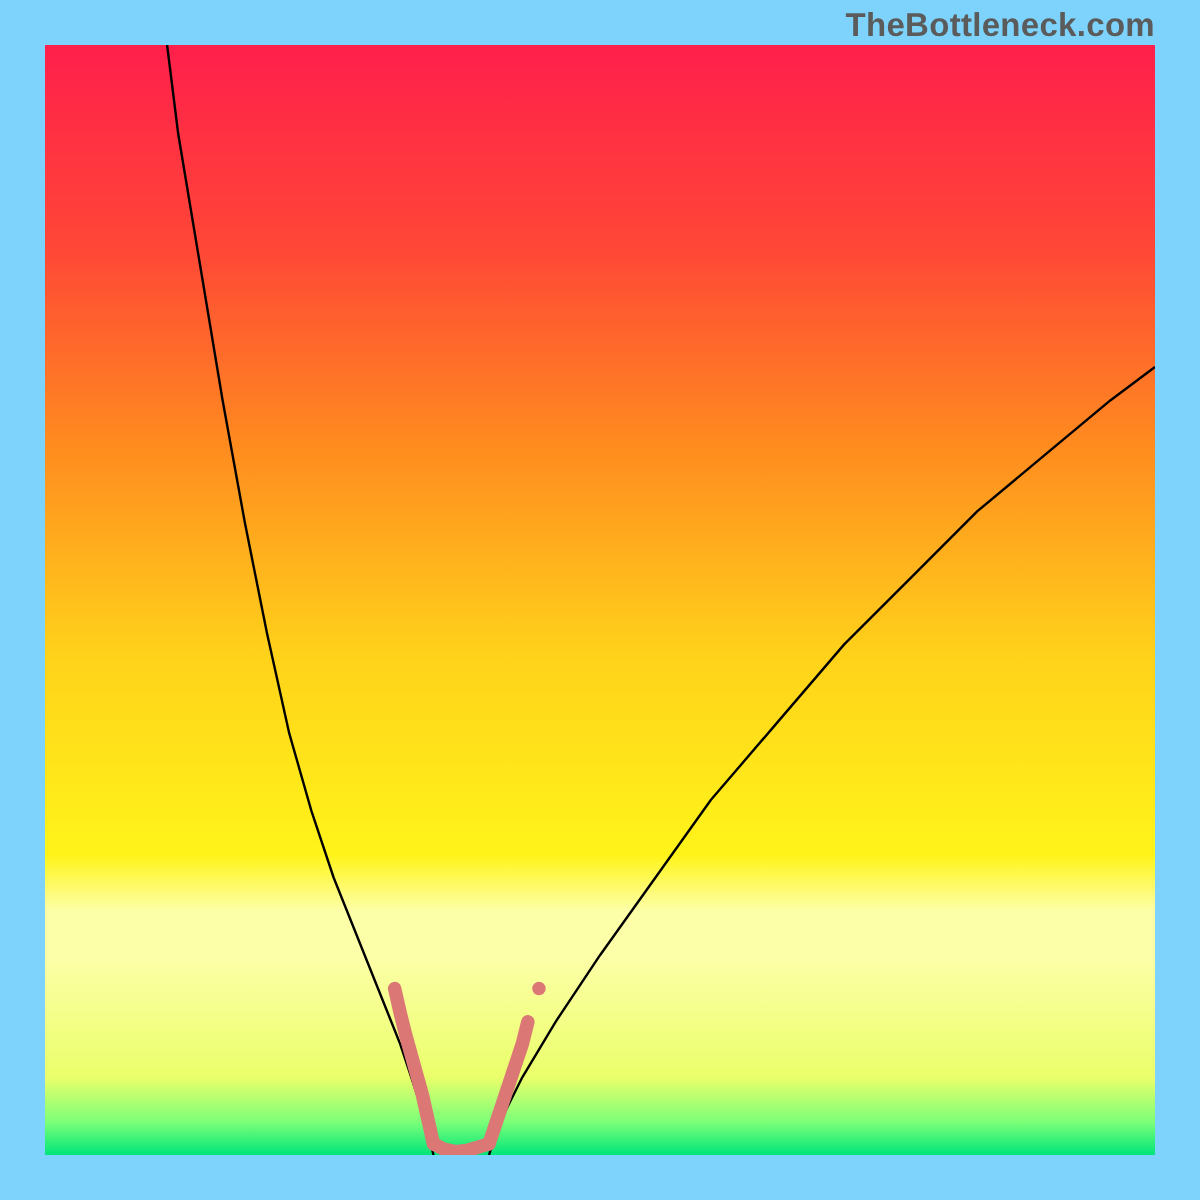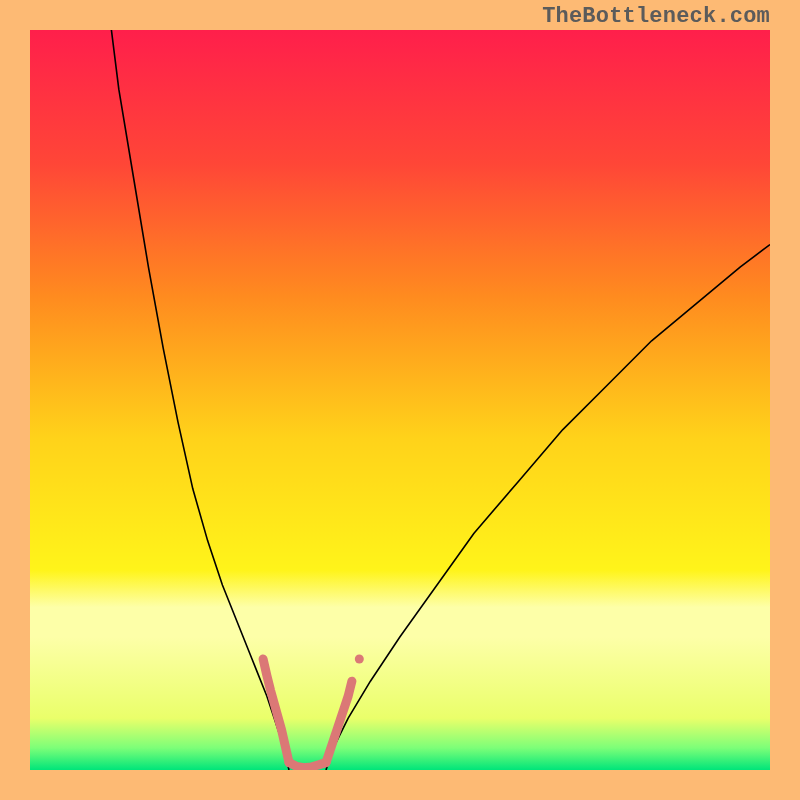--- a/index.html
+++ b/index.html
@@ -8,22 +8,21 @@
     width: 800px;
     height: 800px;
     overflow: hidden;
     background: #000;
     font-family: Arial, Helvetica, sans-serif;
   }
   .frame {
     position: absolute;
     left: 0; top: 0;
     width: 800px; height: 800px;
-    background: #fdba74;
-    font-family: Liberation Mono, monospace;
+    background: #7dd3fc;
   }
   .plot-area {
     position: absolute;
     left: 30px; top: 30px;
     width: 740px; height: 740px;
     overflow: hidden;
   }
   .watermark {
     position: absolute;
     top: 4px;

